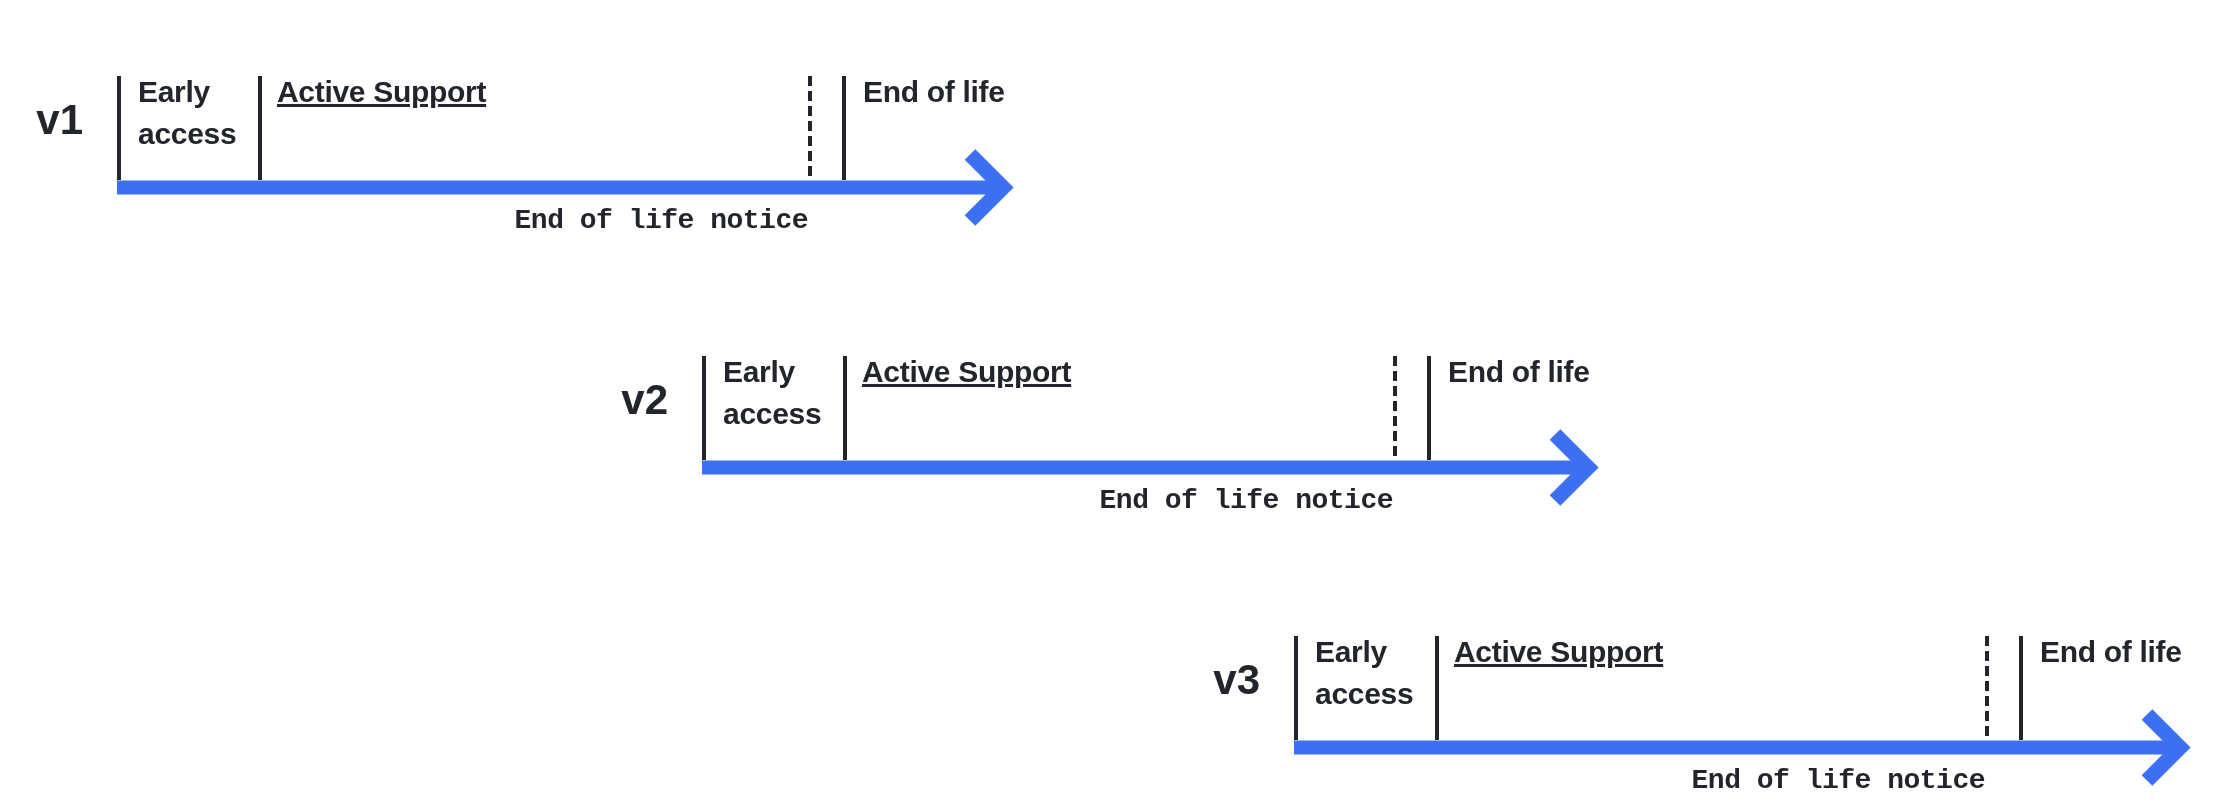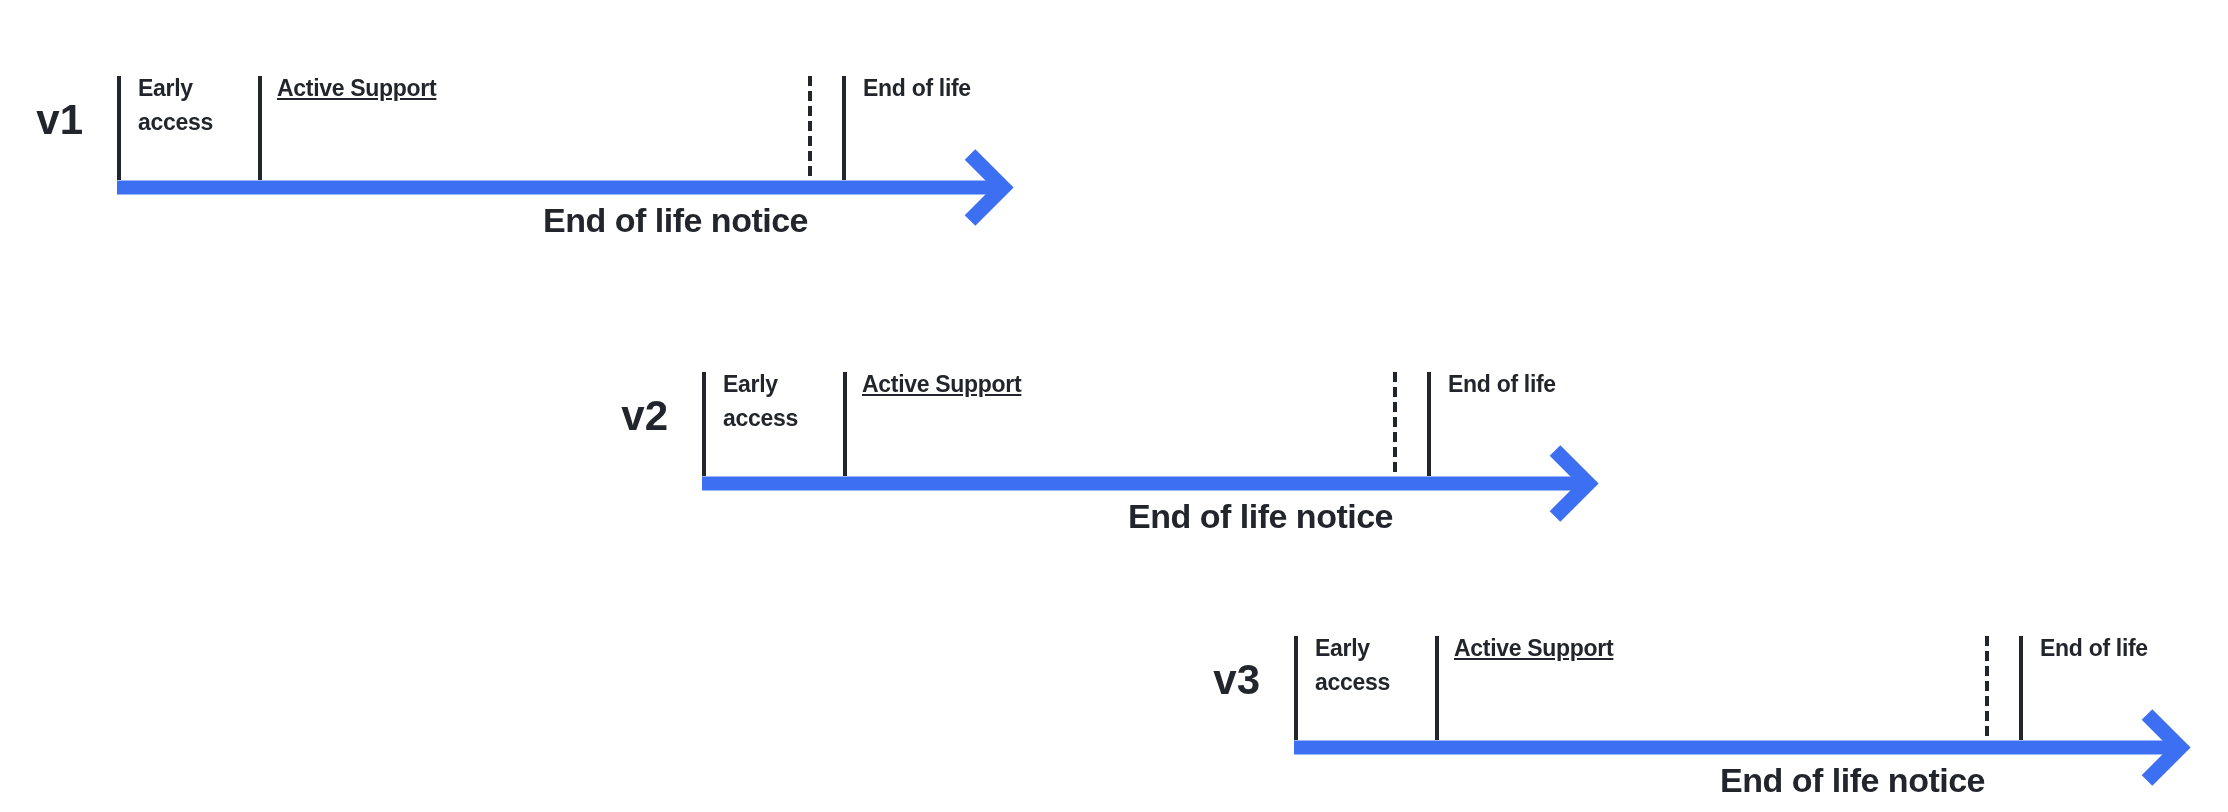--- a/index.html
+++ b/index.html
@@ -50,40 +50,41 @@
   .tick.dashed{
     left:691px;
     background:repeating-linear-gradient(
       to bottom,
       var(--ink) 0 10px,
       transparent 10px 15px
     );
   }
   .phase-label{
     top:-5px;
-    font-size:23px;
-    line-height:34px;
+    font-size:30px;
+    line-height:42px;
     font-weight:700;
     letter-spacing:-0.3px;
     color:var(--ink);
   }
   .phase-label.early{left:21px;width:112px;}
   .phase-label.active{left:160px;width:420px;white-space:nowrap;text-decoration:underline;}
   .phase-label.eol-label{left:746px;width:320px;white-space:nowrap;}
   .notice-label{
     left:291px;
     top:128px;
     width:400px;
     text-align:right;
-    font-size:34px;
+    font-size:28px;
     line-height:33px;
     font-weight:700;
     letter-spacing:-0.5px;
     color:var(--ink);
     white-space:nowrap;
+    font-family:Liberation Mono, monospace;
   }
   .arrow-svg{
     left:0;
     top:70px;
     width:910px;
     height:85px;
     overflow:visible;
     display:block;
   }
   .arrow-svg .stroke{
@@ -105,21 +106,21 @@
     <div class="tick dashed"></div>
     <div class="tick eol"></div>
     <div class="phase-label eol-label">End of life</div>
     <svg class="arrow-svg" viewBox="0 0 910 85" aria-hidden="true">
       <line class="stroke" x1="0" y1="41.5" x2="880" y2="41.5" stroke-width="14"></line>
       <polyline class="stroke" points="853,8.5 886,41.5 853,74.5" stroke-width="15" stroke-linejoin="miter"></polyline>
     </svg>
     <div class="notice-label">End of life notice</div>
   </div>
 
-  <div class="timeline" style="left:702px;top:344px;">
+  <div class="timeline" style="left:702px;top:328px;">
     <div class="version">v2</div>
     <div class="tick start"></div>
     <div class="phase-label early">Early access</div>
     <div class="tick second"></div>
     <div class="phase-label active">Active Support</div>
     <div class="tick dashed"></div>
     <div class="tick eol"></div>
     <div class="phase-label eol-label">End of life</div>
     <svg class="arrow-svg" viewBox="0 0 910 85" aria-hidden="true">
       <line class="stroke" x1="0" y1="41.5" x2="880" y2="41.5" stroke-width="14"></line>

